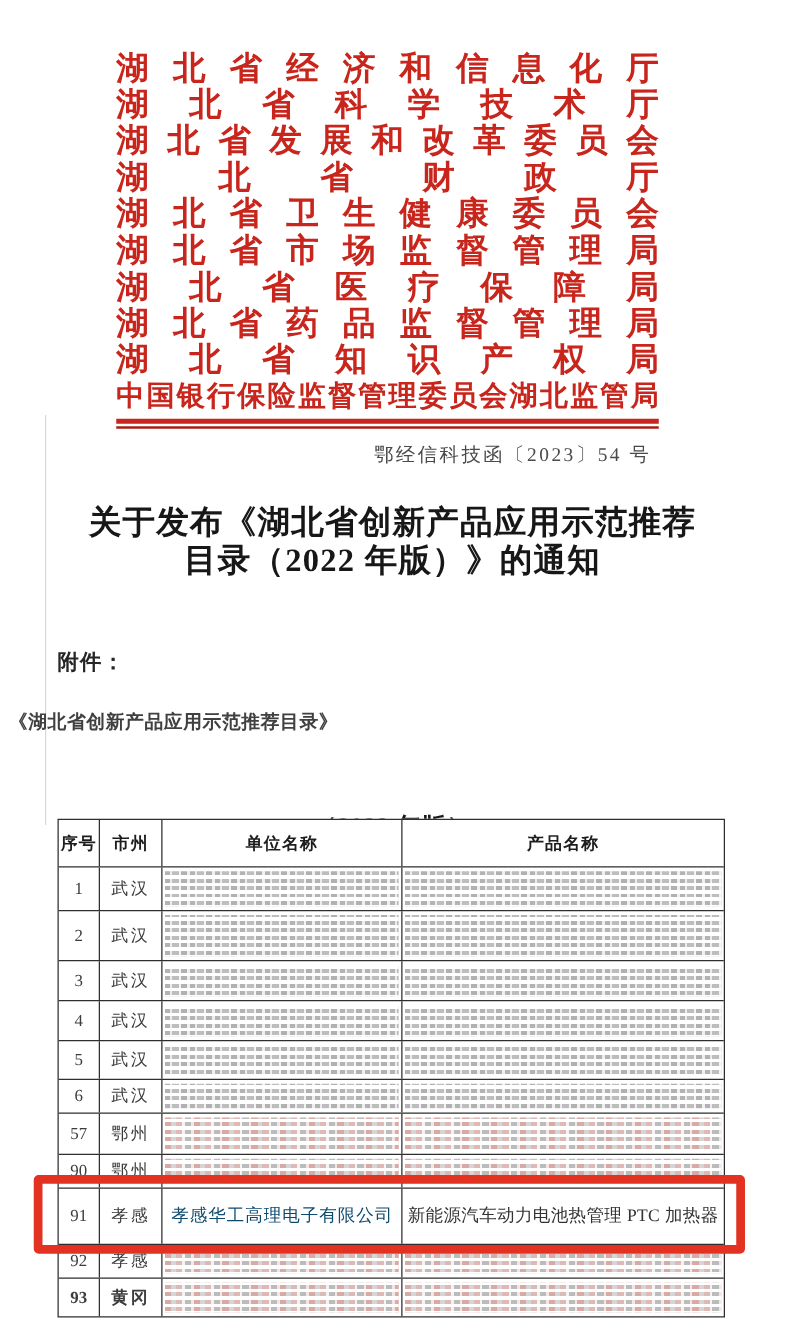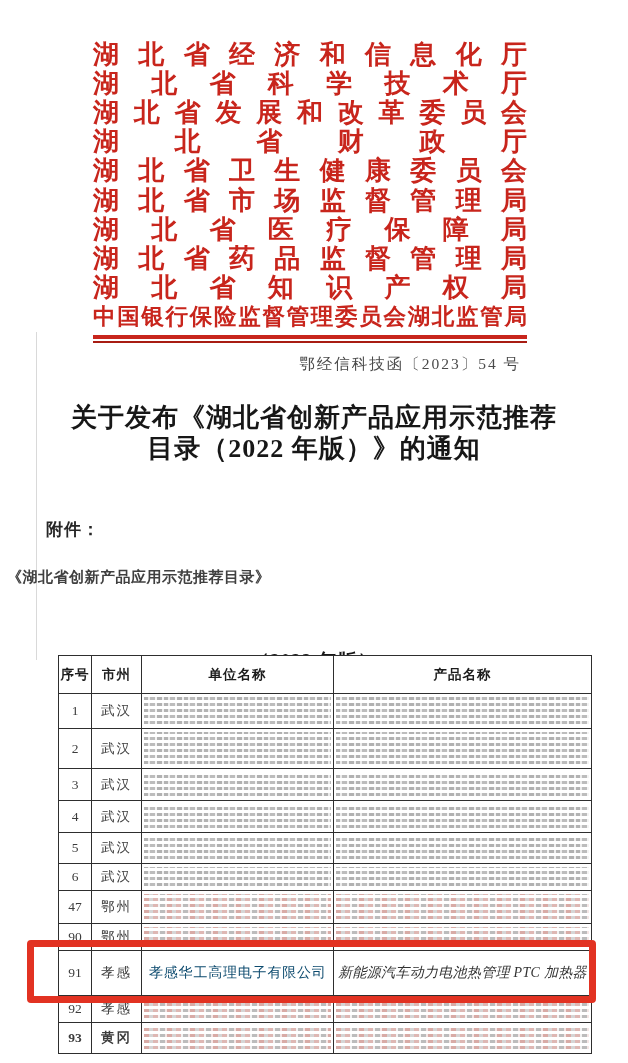--- a/index.html
+++ b/index.html
@@ -35,38 +35,38 @@
   .catalog-title{
     position:absolute;top:568px;left:7px;width:614px;text-align:left;
     font-size:15px;font-weight:bold;color:#404040;letter-spacing:0.5px;
   }
   .catalog-edition{
     position:absolute;top:606px;left:7px;width:614px;text-align:center;
     font-size:19px;font-weight:bold;color:#171717;letter-spacing:1px;margin-top:42px;
   }
   
   .catalog-table{
-    position:absolute;top:655px;left:58px;width:534px;
+    position:absolute;top:655px;left:46px;width:534px;
     border:1.6px solid #2e2e2e;box-sizing:border-box;background:#fff;
   }
   .trow{display:flex;box-sizing:border-box;border-bottom:1.4px solid #2e2e2e;}
   .trow:last-child{border-bottom:none;font-weight:bold;}
   .cell{
     position:relative;box-sizing:border-box;border-right:1.4px solid #2e2e2e;
     display:flex;align-items:center;justify-content:center;
     font-size:13.5px;color:#3c3c3c;overflow:hidden;
   }
   .cell:last-child{border-right:none;}
   .c-no{width:33px;}
   .c-city{width:50px;letter-spacing:2px;}
   .c-unit{width:192px;}
   .c-prod{flex:1;}
   .thead .cell{font-weight:bold;color:#1d1d1d;font-size:13.5px;letter-spacing:1px;}
   .unit-text{justify-content:flex-start;padding-left:7px;font-size:14px;letter-spacing:0.8px;color:#0c4a6e;}
-  .prod-text{font-size:14px;letter-spacing:0.3px;color:#333;font-style:italic;}
+  .prod-text{font-size:14px;letter-spacing:0.3px;color:#333;}
   
   .redact{
     position:absolute;left:2px;right:2px;top:3px;bottom:3px;
     background-image:
       repeating-linear-gradient(0deg,#ffffff 0 1px,rgba(255,255,255,0) 1px 4.2px,#ffffff 4.2px 6px),
       repeating-linear-gradient(90deg,rgba(82,82,82,.55) 0 4px,rgba(82,82,82,.14) 4px 6px,rgba(82,82,82,.48) 6px 11px,rgba(82,82,82,.08) 11px 13px,rgba(60,60,60,.5) 13px 18px,rgba(82,82,82,.12) 18px 20px);
     filter:blur(.6px);opacity:.8;
   }
   .redact.red{
     background-image:
@@ -293,21 +293,21 @@
       <div class="cell c-city">武汉</div>
       <div class="cell c-unit">
           <div class="redact"></div>
         </div>
       <div class="cell c-prod">
           <div class="redact"></div>
         </div>
     </div>
 
     <div class="trow" style="height:33px">
-      <div class="cell c-no">47</div>
+      <div class="cell c-no">57</div>
       <div class="cell c-city">鄂州</div>
       <div class="cell c-unit">
           <div class="redact red"></div>
         </div>
       <div class="cell c-prod">
           <div class="redact red"></div>
         </div>
     </div>
 
     <div class="trow" style="height:27px">

